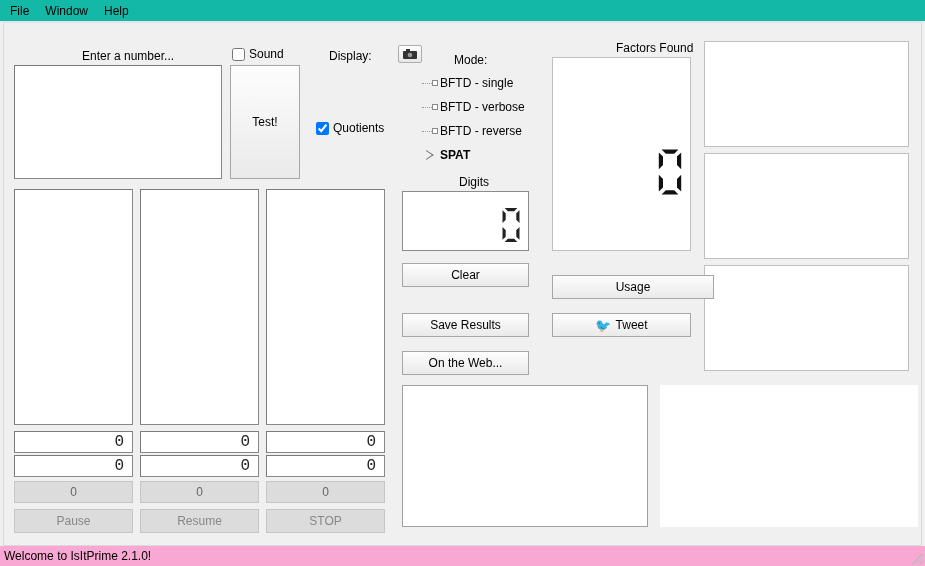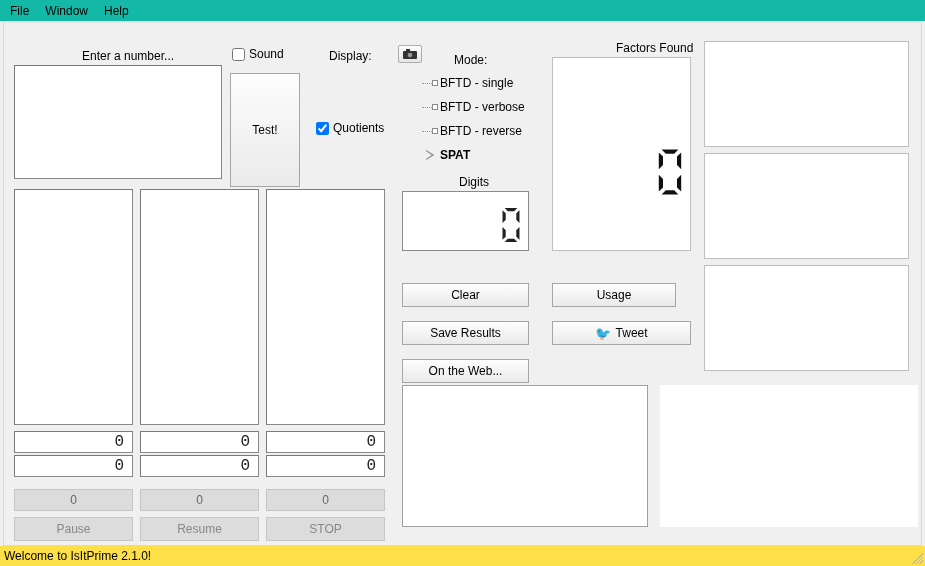--- a/index.html
+++ b/index.html
@@ -25,21 +25,21 @@
   .frame {
     position:absolute;
     top:22px; left:0; right:0; bottom:20px;
     border: 1px solid #d9d9d9;
     border-top-color:#e4e4e4;
     background:#f0f0f0;
     margin:0 3px;
   }
   .statusbar {
     position:absolute; left:0; right:0; bottom:0; height:20px;
-    background:#fde047;
+    background:#f9a8d4;
     display:flex; align-items:center;
     padding-left:4px;
     font-size:12px;
   }
   .grip {
     position:absolute; right:2px; bottom:2px; width:14px; height:14px;
     background:
       linear-gradient(135deg, transparent 60%, #bbb 60%, #bbb 66%, transparent 66%),
       linear-gradient(135deg, transparent 72%, #bbb 72%, #bbb 78%, transparent 78%),
       linear-gradient(135deg, transparent 84%, #bbb 84%, #bbb 90%, transparent 90%);
@@ -62,21 +62,20 @@
     border:1px solid #bfbfbf;
   }
   .btn {
     background: linear-gradient(#fdfdfd,#eaeaea);
     border:1px solid #a6a6a6;
     font: inherit;
     display:flex; align-items:center; justify-content:center;
     cursor:default;
     color:#000;
     padding:0;
-    margin-top:8px;
   }
   .btn.flat {
     background:#dcdcdc;
     border:1px solid #c6c6c6;
     color:#666;
   }
   .btn.dim { color:#888;text-align:center; }
   .chkbox {
     display:flex; align-items:center; gap:4px;
   }
@@ -216,25 +215,25 @@
         <path d="M2 31 v-12 l3 3 v6 z" fill="#111"></path>
         <path d="M18 31 v-12 l-3 3 v6 z" fill="#111"></path>
       </svg>
     </div>
   </div>
 
   <div class="abs lightbox" style="left:700px; top:18px;  width:205px; height:106px;"></div>
   <div class="abs lightbox" style="left:700px; top:130px; width:205px; height:106px;"></div>
   <div class="abs lightbox" style="left:700px; top:242px; width:205px; height:106px;"></div>
 
-  <button class="abs btn" style="left:398px; top:252px; width:127px; height:24px;">Clear</button>
+  <button class="abs btn" style="left:398px; top:240px; width:127px; height:24px;">Clear</button>
   <button class="abs btn" style="left:398px; top:290px; width:127px; height:24px;">Save Results</button>
   <button class="abs btn" style="left:398px; top:328px; width:127px; height:24px;">On the Web...</button>
 
-  <button class="abs btn" style="left:548px; top:252px; width:124px; height:24px;">Usage</button>
+  <button class="abs btn" style="left:548px; top:252px; width:162px; height:24px;">Usage</button>
   <button class="abs btn" style="left:548px; top:290px; width:139px; height:24px;">
     <span class="twitter">🐦</span>
     <span>Tweet</span>
   </button>
 
   <div class="abs sunkbox" style="left:398px; top:362px; width:246px; height:142px;"></div>
   <div class="abs" style="left:656px; top:362px; width:258px; height:142px; background:#fff;"></div>
 
   <div class="abs whitebox" style="left:10px;  top:166px; width:119px; height:236px;"></div>
   <div class="abs whitebox" style="left:136px; top:166px; width:119px; height:236px;"></div>

